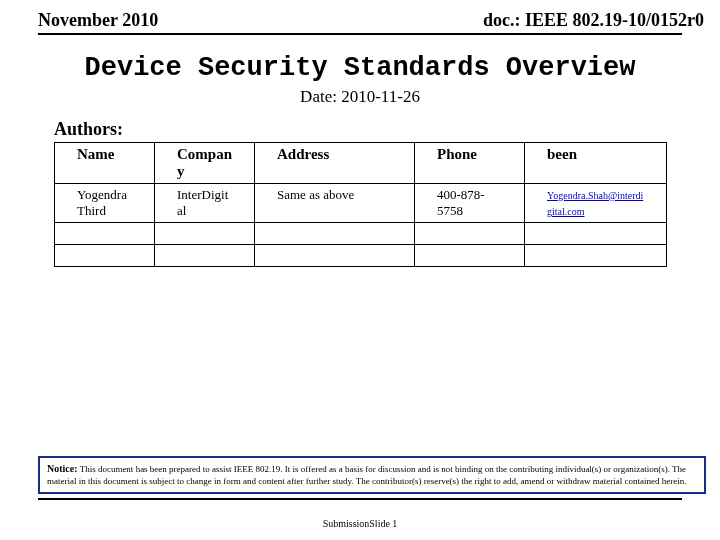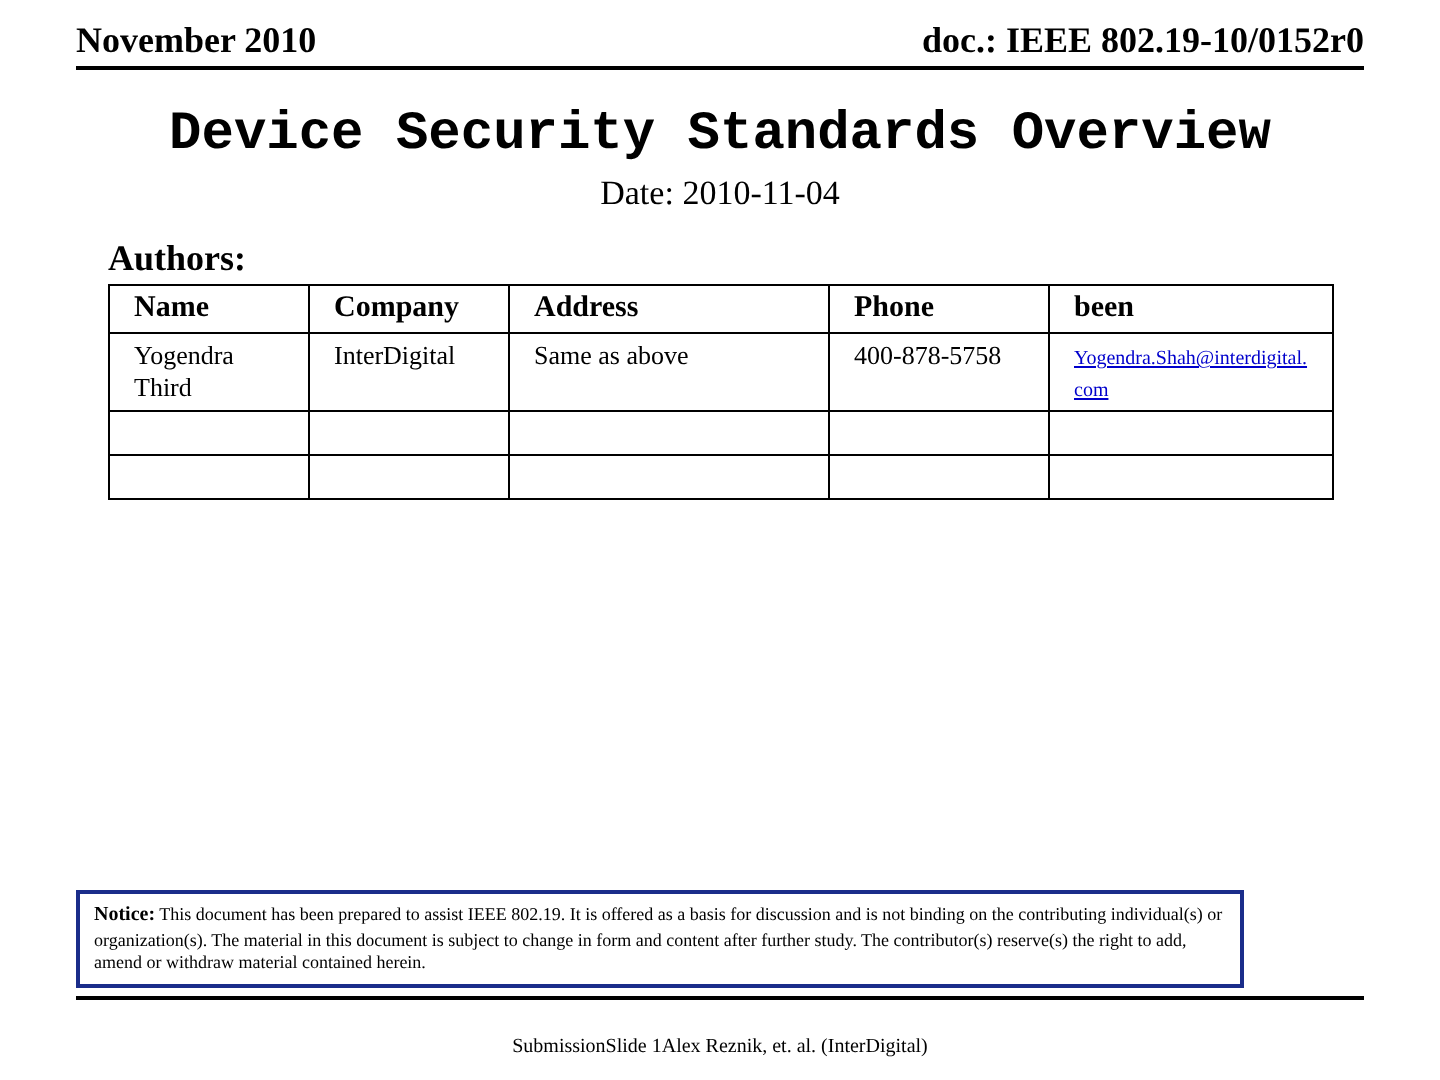--- a/index.html
+++ b/index.html
@@ -10,21 +10,21 @@
     background: #ffffff;
     font-family: "Times New Roman", Times, serif;
     color: #000;
     position: relative;
   }
   .header {
     display: flex;
     justify-content: space-between;
     font-weight: bold;
     font-size: 18px;
-    padding: 10px 38px 2px 38px;
+    padding: 10px 16px 2px 38px;
   }
   .header-rule {
     border: none;
     border-top: 2px solid #000;
     margin: 0 38px;
   }
   .title {
     text-align: center;
     font-weight: bold;
     font-size: 27px;
@@ -46,21 +46,21 @@
   table.authors {
     border-collapse: collapse;
     margin: 2px 0 0 54px;
     width: 612px;
     table-layout: fixed;
   }
   table.authors th, table.authors td {
     border: 1px solid #000;
     text-align: left;
     vertical-align: top;
-    padding: 3px 12px;
+    padding: 3px 22px;
     font-size: 13px;
     word-wrap: break-word;
   }
   table.authors th {
     font-weight: bold;
     font-size: 15px;
   }
   table.authors col.c1 { width: 100px; }
   table.authors col.c2 { width: 100px; }
   table.authors col.c3 { width: 160px; }
@@ -69,21 +69,21 @@
   .email-small { font-size: 10px; }
   a.email {
     color: #0000cc;
     text-decoration: underline;
   }
   tr.empty td { height: 22px; }
   .notice-box {
     position: absolute;
     left: 38px;
     bottom: 46px;
-    width: 584px;
+    width: 668px;
     border: 2px solid #1a2d8a;
     padding: 5px 7px;
     font-size: 9px;
     line-height: 1.25;
   }
   .notice-box .nlabel { font-weight: bold; font-size: 10px; }
   .footer-rule {
     position: absolute;
     left: 38px; right: 38px;
     bottom: 32px;
@@ -103,21 +103,21 @@
 <body>
 
 <div class="header">
   <span>November 2010</span>
   <span>doc.: IEEE 802.19-10/0152r0</span>
 </div>
 <hr class="header-rule">
 
 <div class="title">Device Security Standards Overview</div>
 <div class="date-line">
-  <span class="label">Date:</span><span> 2010-11-04</span>
+  <span class="label">Date:</span><span> 2010-11-26</span>
 </div>
 
 <div class="authors-label">Authors:</div>
 
 <table class="authors">
   <colgroup>
       <col class="c1">
       <col class="c2">
       <col class="c3">
       <col class="c4">
@@ -158,14 +158,13 @@
 </table>
 
 <div class="notice-box">
   <span class="nlabel">Notice:</span><span> This document has been prepared to assist IEEE 802.19. It is offered as a basis for discussion and is not binding on the contributing individual(s) or organization(s). The material in this document is subject to change in form and content after further study. The contributor(s) reserve(s) the right to add, amend or withdraw material contained herein.</span>
 </div>
 
 <hr class="footer-rule">
 <div class="footer">
   <span>Submission</span>
   <span>Slide 1</span>
-  <span>Alex Reznik, et. al. (InterDigital)</span>
 </div>
 
 </body></html>

